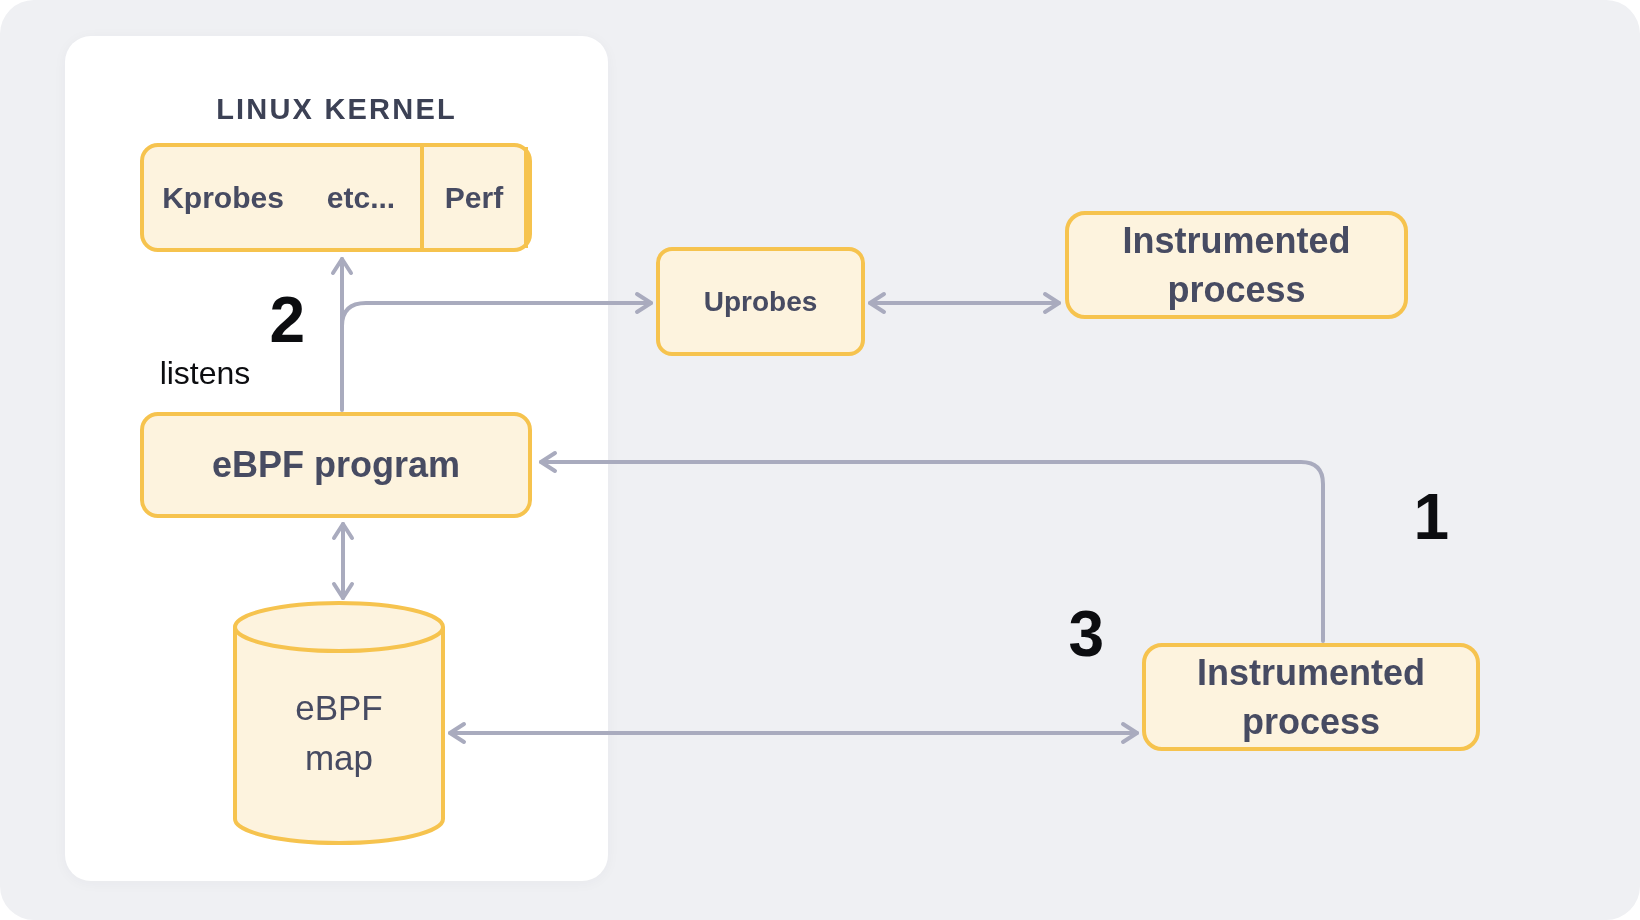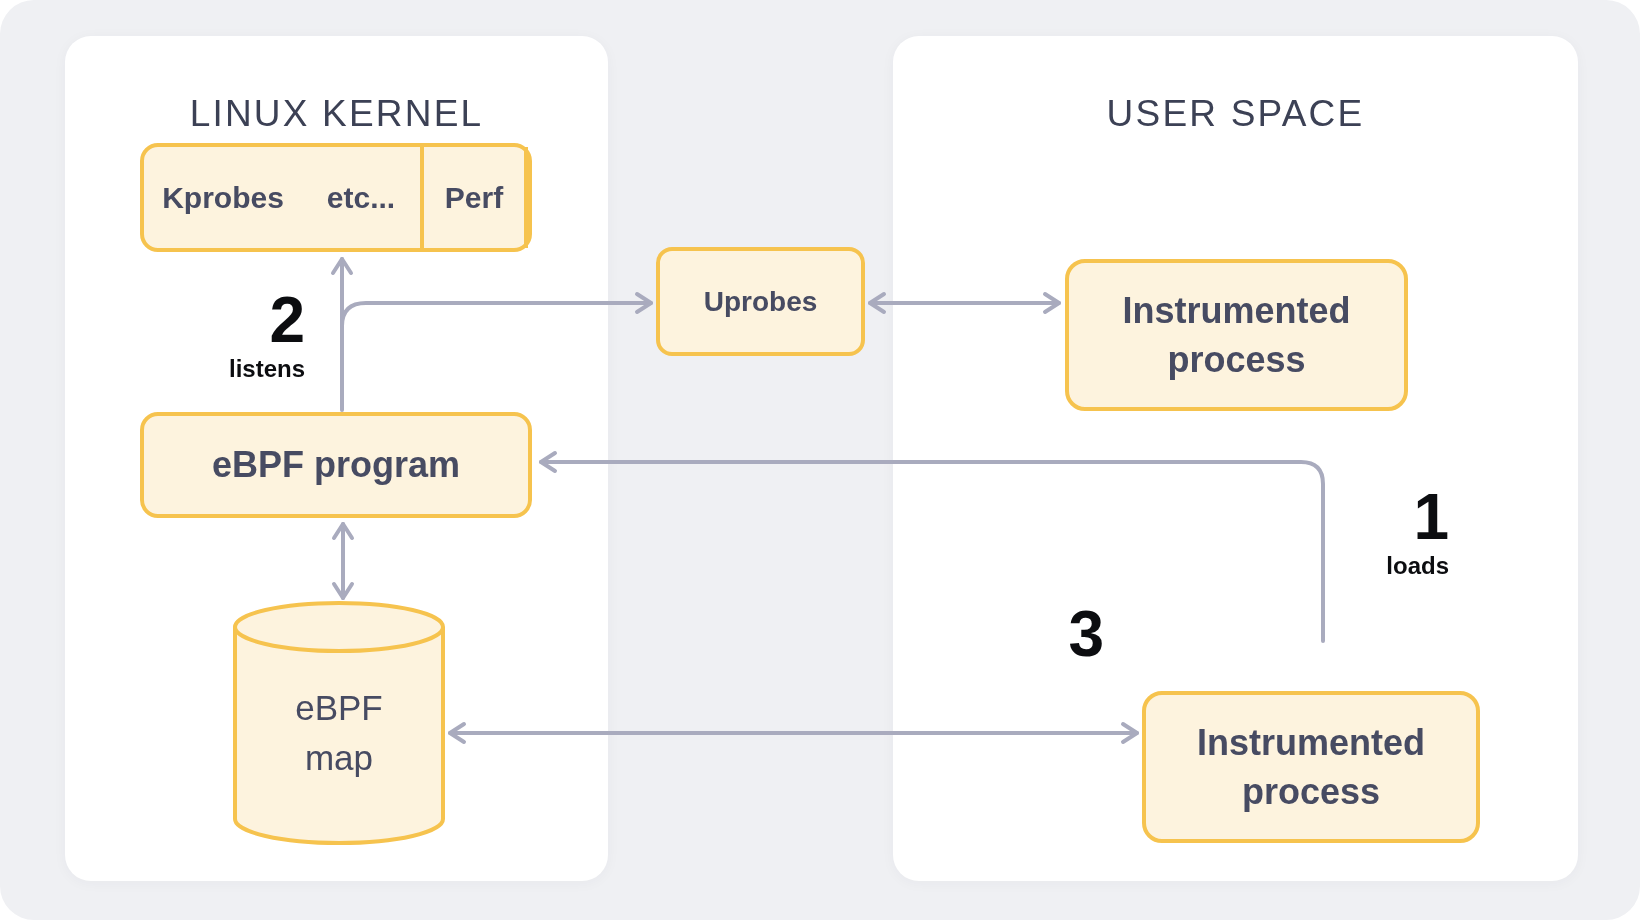--- a/index.html
+++ b/index.html
@@ -19,65 +19,62 @@
     background:var(--bg);border-radius:34px;overflow:hidden;
   }
   .panel{
     position:absolute;top:36px;height:845px;background:var(--panel);
     border-radius:26px;box-shadow:0 2px 14px rgba(40,45,70,0.04);
   }
   .panel-kernel{left:65px;width:543px;}
   .panel-user{left:893px;width:685px;}
   .panel-title{
     position:absolute;top:57px;left:0;width:100%;text-align:center;
-    font-size:37px;font-weight:400;letter-spacing:2.2px;color:var(--title);
+    font-size:29px;font-weight:700;letter-spacing:2.2px;color:var(--title);
   }
   .overlay{position:absolute;left:0;top:0;z-index:2;}
   .arrow{fill:none;stroke:var(--arrow);stroke-width:4;stroke-linecap:round;stroke-linejoin:round;}
   .cyl{fill:var(--box-fill);stroke:var(--box-border);stroke-width:4;}
   .cyl-top{fill:none;stroke:var(--box-border);stroke-width:4;}
   .node{
     position:absolute;z-index:3;box-sizing:border-box;
     background:var(--box-fill);border:4px solid var(--box-border);
     color:var(--text-dark);font-weight:700;
     display:flex;align-items:center;justify-content:center;text-align:center;
   }
   .probe-row{left:140px;top:143px;width:392px;height:109px;border-radius:18px;padding:0;}
   .probe-cell{height:100%;display:flex;align-items:center;justify-content:center;font-size:30px;}
   .probe-cell.c1{flex:158 0 0;}
   .probe-cell.c2{flex:100 0 0;border-left:4px solid var(--box-border);border-right:4px solid var(--box-border);}
   .probe-cell.c3{flex:118 0 0;}
   .program{left:140px;top:412px;width:392px;height:106px;border-radius:18px;font-size:36px;}
   .uprobes{left:656px;top:247px;width:209px;height:109px;border-radius:16px;font-size:28px;}
-  .proc{width:343px;height:152px;border-radius:20px;font-size:36px;line-height:49px;padding:0 4px;margin-top:48px;}
+  .proc{width:343px;height:108px;border-radius:20px;font-size:36px;line-height:49px;padding:0 4px;}
   .proc-top{left:1065px;top:211px;}
   .proc-bottom{left:1142px;top:643px;width:338px;}
   .map-label{
     position:absolute;z-index:3;left:264px;top:683px;width:150px;text-align:center;
     font-size:35px;line-height:50px;font-weight:400;color:var(--text-dark);
   }
   .step{position:absolute;z-index:3;width:200px;text-align:right;color:var(--step);}
   .step .num{font-size:64px;font-weight:700;line-height:1;}
-  .step .cap{font-size:24px;font-weight:700;line-height:1.15;margin-top:3px;}
+  .step .cap{font-size:32px;font-weight:400;line-height:1.15;margin-top:3px;text-align:center;}
   .step-listens{left:105px;top:288px;}
   .step-loads{left:1249px;top:485px;}
   .step-readwrites{left:904px;top:602px;}
 </style>
 </head>
 <body>
 
 <div class="stage">
 
   <div class="panel panel-kernel">
     <div class="panel-title">LINUX KERNEL</div>
   </div>
 
-  <div class="panel panel-user">
-    <div class="panel-title">USER SPACE</div>
-  </div>
 
   <svg class="overlay" width="1640" height="920" viewBox="0 0 1640 920">
     <defs>
       <marker id="ah" viewBox="0 0 24 24" refX="19" refY="12" markerWidth="24" markerHeight="24" markerUnits="userSpaceOnUse" orient="auto-start-reverse">
         <path class="arrow" d="M5 3 L19 12 L5 21"></path>
       </marker>
     </defs>
 
     <path class="arrow" marker-end="url(#ah)" d="M342 410 L342 259"></path>
     <path class="arrow" marker-end="url(#ah)" d="M342 326 Q342 303 366 303 L651 303"></path>
@@ -106,20 +103,19 @@
 
   <div class="map-label">eBPF map</div>
 
   <div class="step step-listens">
     <div class="num">2</div>
     <div class="cap">listens</div>
   </div>
 
   <div class="step step-loads">
     <div class="num">1</div>
-    <div class="cap">loads</div>
   </div>
 
   <div class="step step-readwrites">
     <div class="num">3</div>
   </div>
 
 </div>
 
 </body></html>

